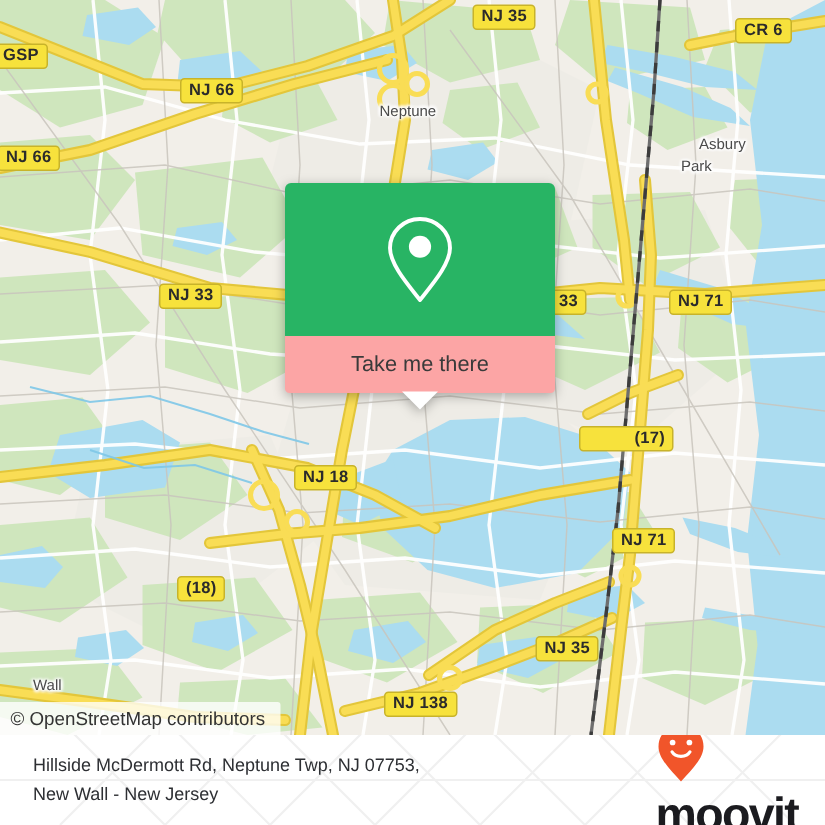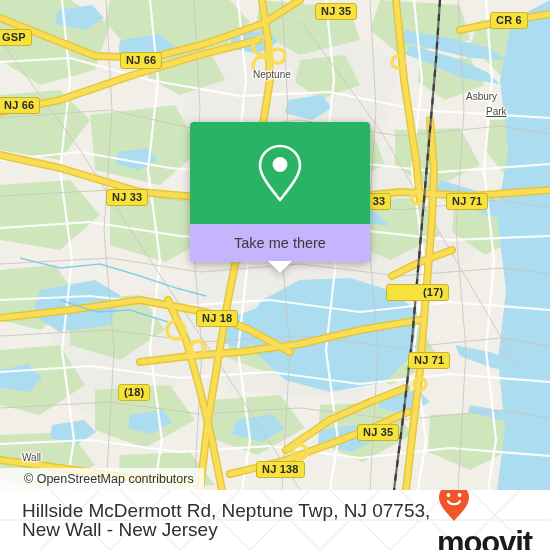--- a/index.html
+++ b/index.html
@@ -60,21 +60,21 @@
       1px 1px 2px #fff, -1px -1px 2px #fff, 1px -1px 2px #fff, -1px 1px 2px #fff;
   }
 
   
   #attribution {
     position: absolute;
     left: 0;
     bottom: 0;
     height: 22px;
     line-height: 22px;
-    padding: 0 10px 0 24px;
+    padding: 0 10px 0 7px;
     background: rgba(255,255,255,0.78);
     color: #333;
     font-family: "Liberation Sans", sans-serif;
     font-size: 12.5px;
     white-space: nowrap;
     border-top-right-radius: 2px;
     text-align: center;
   }
 
   
@@ -90,21 +90,21 @@
     background: #28b464;
     border-top-left-radius: 4px;
     border-top-right-radius: 4px;
     display: flex;
     align-items: center;
     justify-content: center;
   }
   #card-footer {
     position: relative;
     height: 38px;
-    background: #c4b5fd;
+    background: #fca5a5;
     border-bottom-left-radius: 3px;
     border-bottom-right-radius: 3px;
     display: flex;
     align-items: center;
     justify-content: center;
   }
   #card-footer-label {
     color: #3a3a3a;
     font-family: "Liberation Sans", sans-serif;
     font-size: 14.5px;
@@ -144,21 +144,21 @@
     height: 60px;
     display: flex;
     align-items: center;
     justify-content: space-between;
     padding: 0 18px 0 22px;
     box-sizing: border-box;
   }
   #address-block {
     color: #2d2f33;
     font-family: "Liberation Sans", sans-serif;
-    font-size: 19px;
+    font-size: 12px;
     line-height: 19px;
     white-space: nowrap;
   }
   #brand-block {
     display: flex;
     gap: 5px;
     flex-direction: column;
   }
   #brand-wordmark {
     color: #1b1b1f;
@@ -364,21 +364,21 @@
     <div class="shield" style="left:446px; top:193px;">NJ 71</div>
     <div class="shield" style="left:386px; top:284px;padding-left:36px;">(17)</div>
     <div class="shield" style="left:196px; top:310px;">NJ 18</div>
     <div class="shield" style="left:408px; top:352px;">NJ 71</div>
     <div class="shield" style="left:118px; top:384px;">(18)</div>
     <div class="shield" style="left:357px; top:424px;">NJ 35</div>
     <div class="shield" style="left:256px; top:461px;">NJ 138</div>
 
     <div class="place" style="left:253px; top:69px;">Neptune</div>
     <div class="place" style="left:466px; top:91px;">Asbury</div>
-    <div class="place" style="left:486px; top:106px;text-decoration:underline;">Park</div>
+    <div class="place" style="left:454px; top:106px;">Park</div>
     <div class="place" style="left:22px;  top:452px;">Wall</div>
 
     <div id="attribution">© OpenStreetMap contributors</div>
   </div>
 
   <div id="popup-card">
     <div id="card-header">
       <svg width="52" height="62" viewBox="0 0 52 62">
         <path d="M26 4 C15 4 6 12.6 6 23.4 C6 34 17.6 47.4 26 58 C34.4 47.4 46 34 46 23.4 C46 12.6 37 4 26 4 Z" fill="none" stroke="#ffffff" stroke-width="2.6" stroke-linejoin="round"></path>
         <circle cx="26" cy="22.5" r="7.4" fill="#ffffff"></circle>

